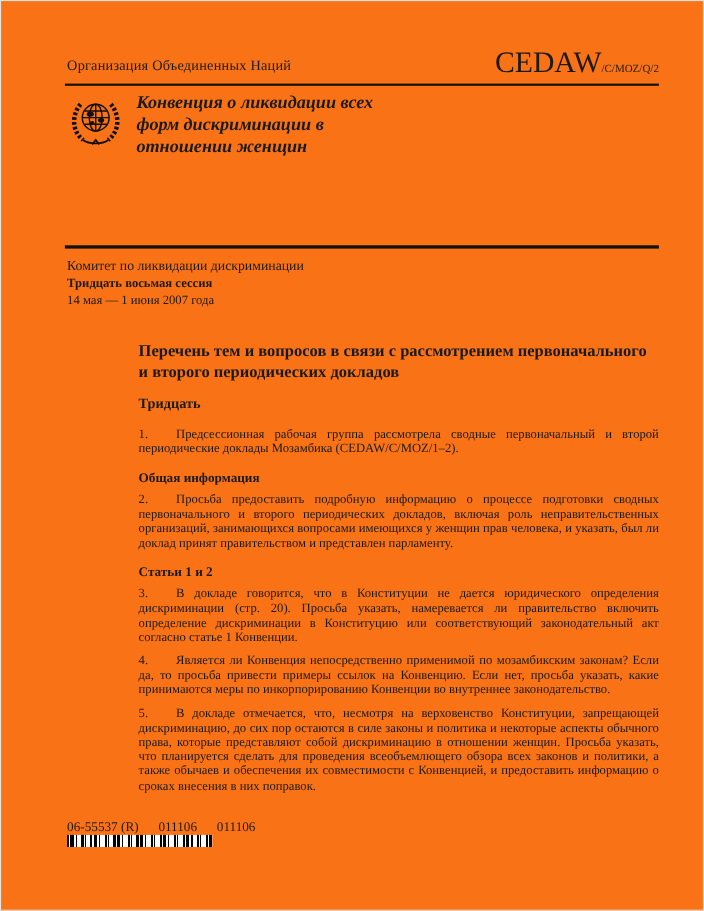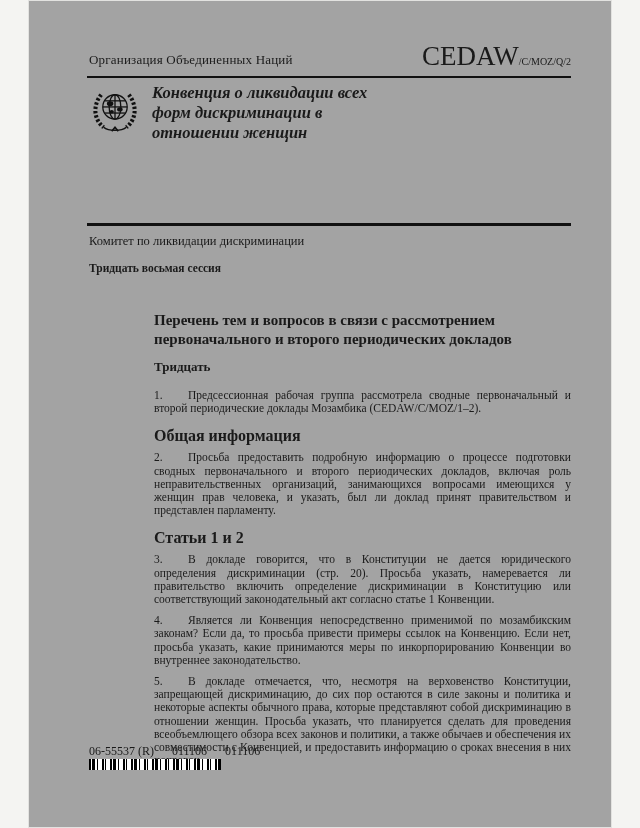--- a/index.html
+++ b/index.html
@@ -1,20 +1,20 @@
 <!DOCTYPE html>
 <html><head>
 <meta charset="utf-8">
 <style>
   html,body{margin:0;padding:0;background:#f4f4f2;}
   .page{
     position:relative;
-    width:584px;height:828px;
+    width:640px;height:828px;
     margin:0 auto;
-    background:#a3a3a3;
+    background:#f97316;
     font-family:"Liberation Serif","DejaVu Serif",serif;
     color:#1a1a1a;
     overflow:hidden;
     box-sizing:border-box;
     border:1px solid #e2e2e0;
   }
   
   .masthead{
     position:absolute;left:60px;right:40px;top:42px;
     display:flex;justify-content:space-between;align-items:flex-end;
@@ -28,27 +28,27 @@
   .emblem{position:absolute;left:60px;top:82px;width:52px;height:56px;}
   .conv-title{
     position:absolute;left:123px;top:82px;width:255px;
     font-size:16.5px;font-weight:bold;line-height:20px;margin:0;font-style:italic;
   }
   .distr{position:absolute;left:420px;top:86px;font-size:11.5px;line-height:15.5px;}
   
   .rule-thick{position:absolute;left:58px;right:40px;top:222px;height:3px;background:#111;}
   .committee{position:absolute;left:60px;top:233px;line-height:15px;}
   .committee .b{font-weight:normal;font-size:12.5px;}
-  .committee .session{font-weight:bold;font-size:11.5px;margin-top:12px;}
+  .committee .session{font-weight:bold;font-size:11.5px;margin-top:2px;}
   .committee .dates{font-size:11.5px;}
   
   .main{position:absolute;left:125px;right:40px;top:310px;}
   .main h2{font-size:15px;line-height:19px;margin:0 0 10px 0;}
   .main h3{font-size:13px;margin:0 0 14px 0;}
-  .main h4{font-size:16px;margin:12px 0 6px 0;}
+  .main h4{font-size:12px;margin:12px 0 6px 0;}
   .main p{
     font-size:11.5px;line-height:13.2px;text-align:justify;
     margin:0 0 8px 0;
   }
   .para-num{display:inline-block;width:34px;}
   
   .footer{position:absolute;left:60px;top:744px;font-size:12px;line-height:13px;}
   .footer .gap{display:inline-block;width:18px;}
   .barcode{
     margin-top:1px;width:132px;height:11px;
@@ -102,20 +102,21 @@
   </span>
 
   <h1 class="conv-title">Конвенция о ликвидации всех форм дискриминации в отношении женщин</h1>
 
 
   <div class="rule-thick"></div>
 
   <div class="committee">
     <div class="b">Комитет по ликвидации дискриминации</div>
     <div class="session">Тридцать восьмая сессия</div>
+    <div class="dates">14 мая — 1 июня 2007 года</div>
   </div>
 
   <div class="main">
     <h2>Перечень тем и вопросов в связи с рассмотрением первоначального и второго периодических докладов</h2>
     <h3>Тридцать</h3>
 
     <p><span class="para-num">1.</span><span>Предсессионная рабочая группа рассмотрела сводные первоначальный и второй периодические доклады Мозамбика (CEDAW/C/MOZ/1–2).</span></p>
 
     <h4>Общая информация</h4>
 

